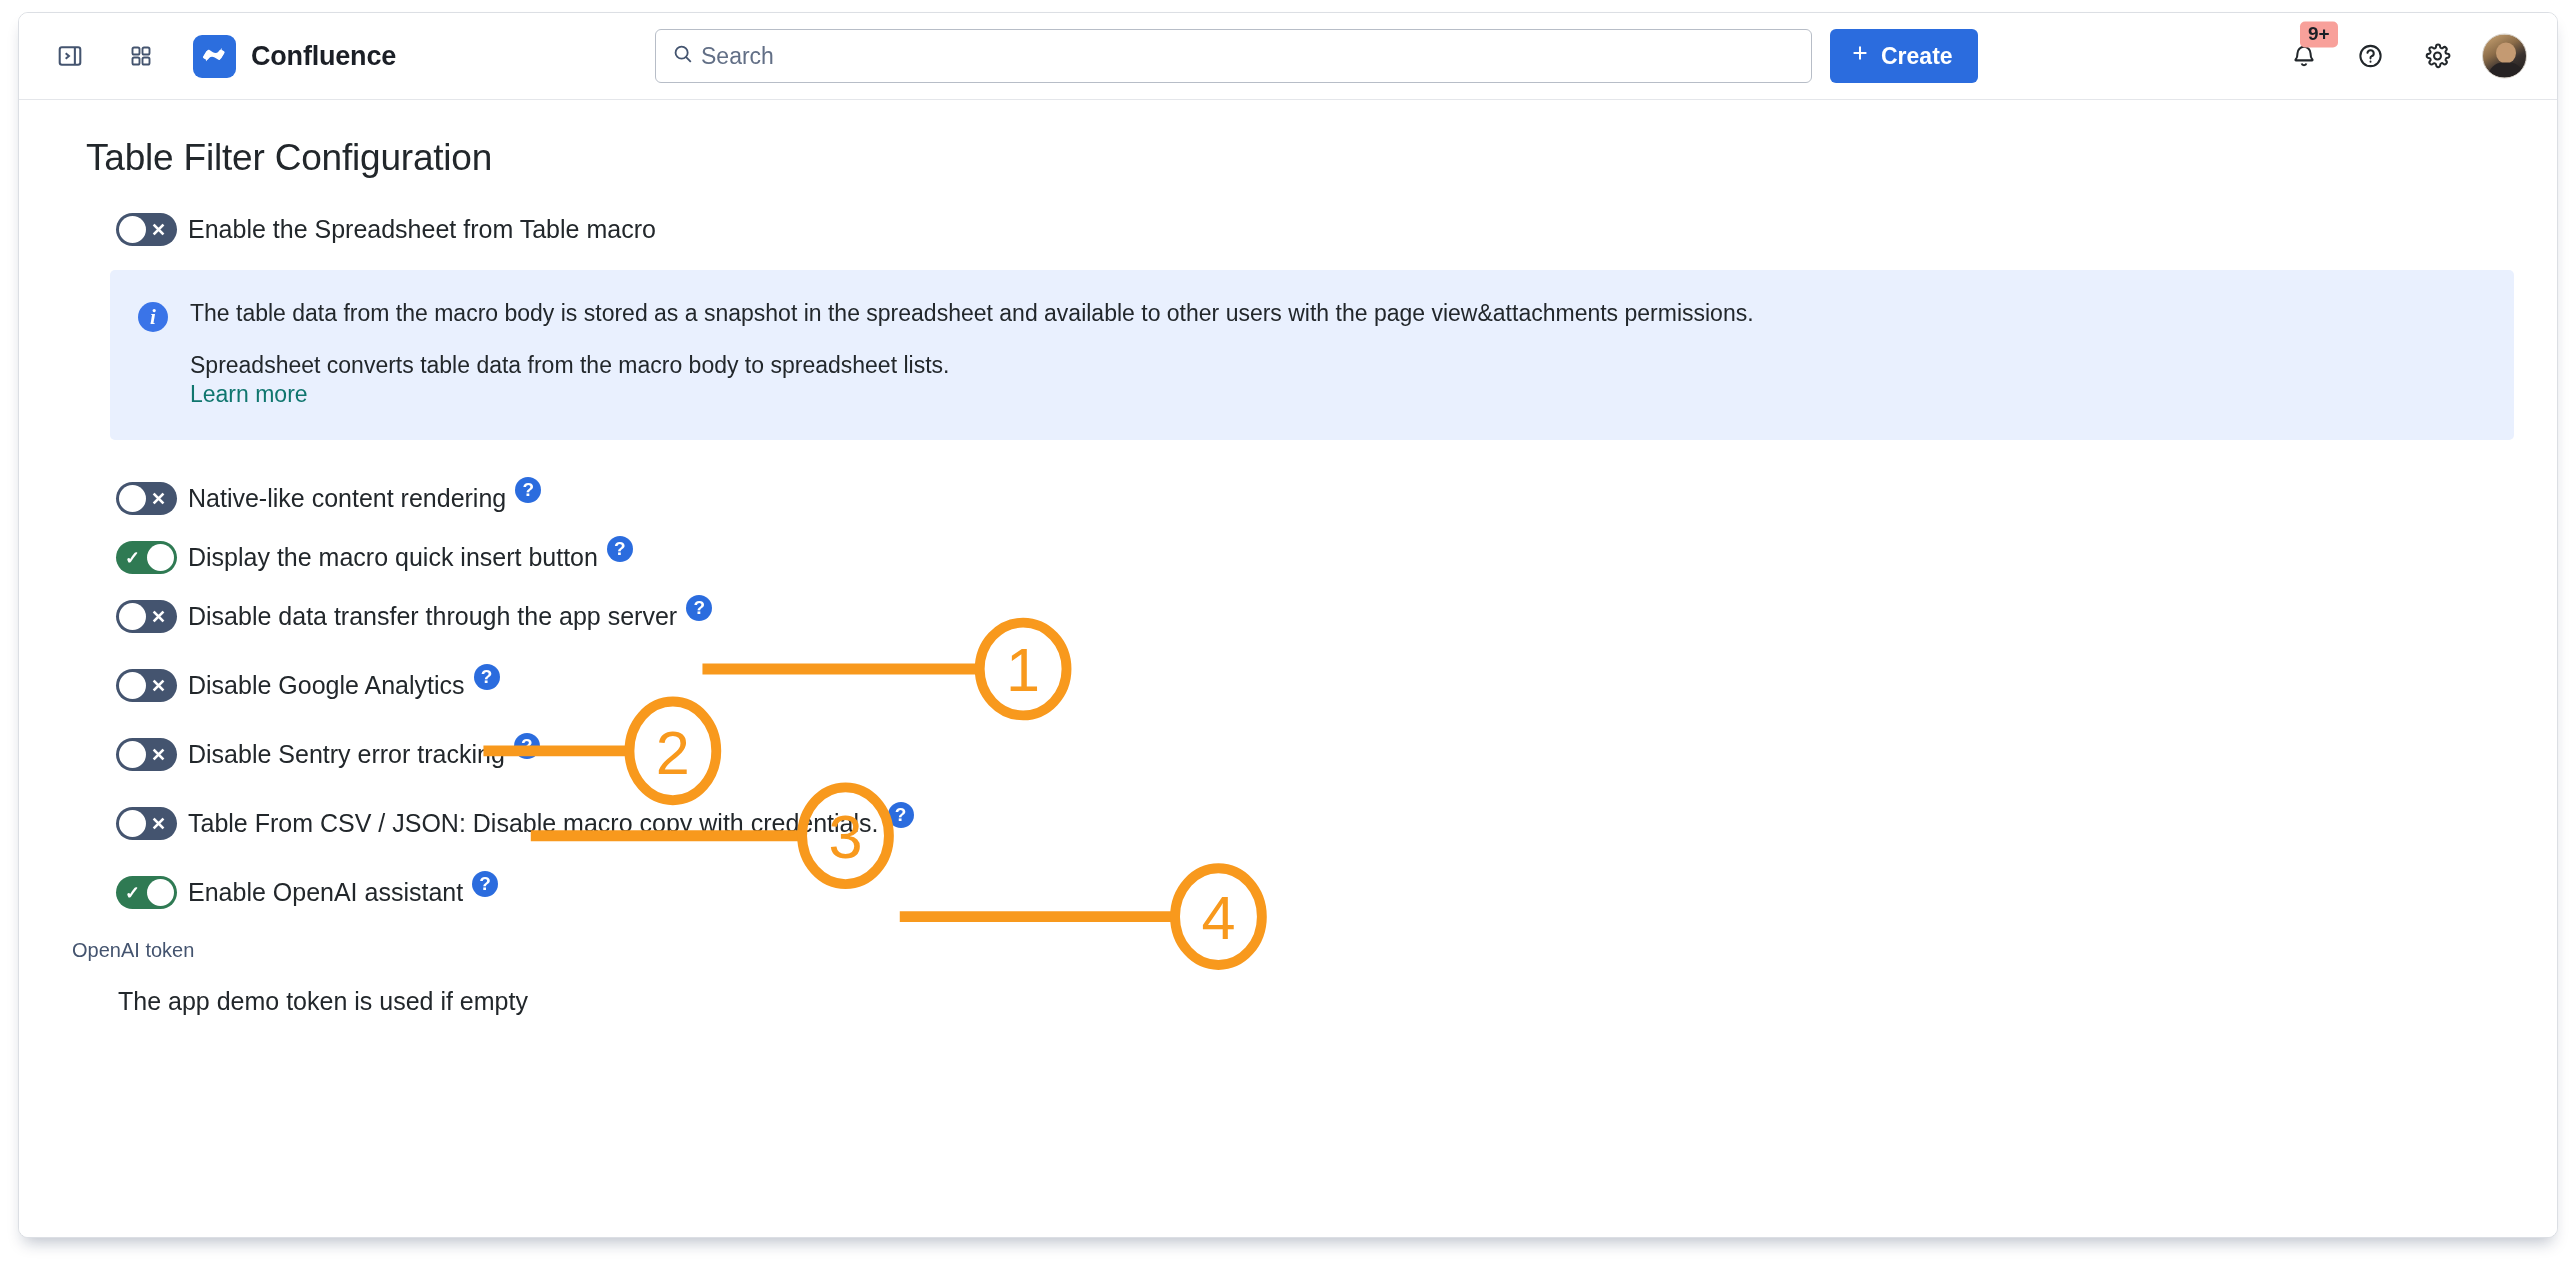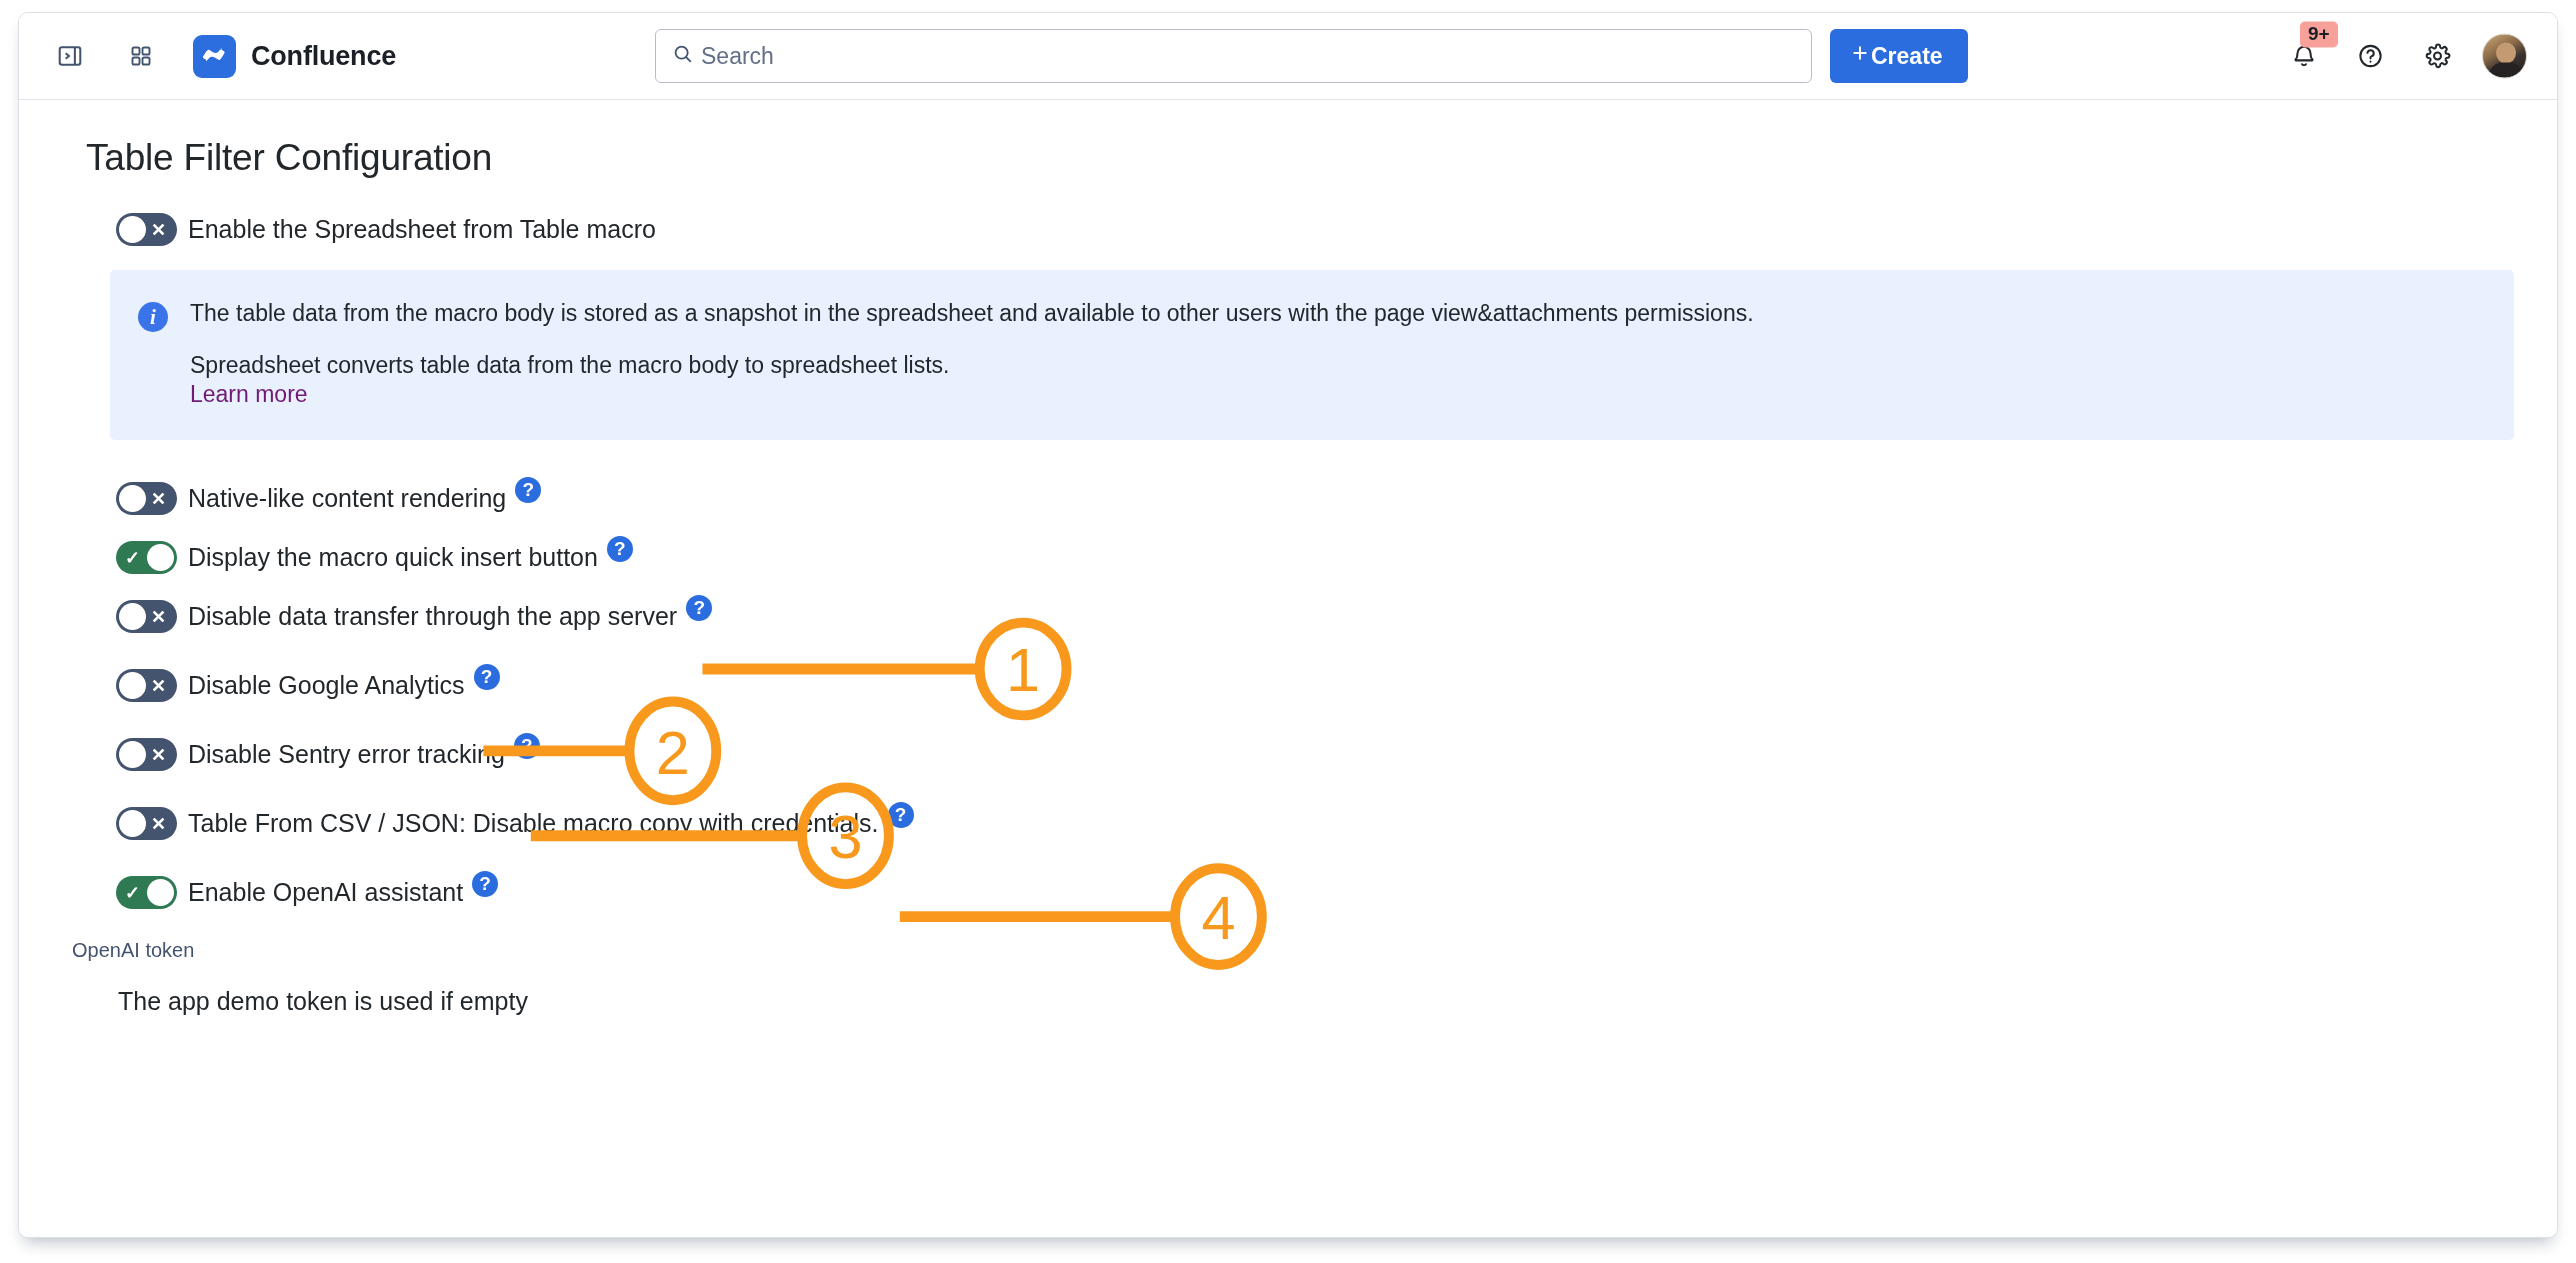--- a/index.html
+++ b/index.html
@@ -104,20 +104,21 @@
     background: #2b6cde;
     color: #ffffff;
     border: none;
     border-radius: 6px;
     font-family: "Liberation Sans", sans-serif;
     font-size: 23px;
     font-weight: 600;
     padding: 0 25px 0 19px;
     display: flex;
     align-items: center;
+    gap: 10px;
     cursor: pointer;
     white-space: nowrap;
   }
 
   .nav-right {
     position: absolute;
     right: 30px;
     top: 50%;
     transform: translateY(-50%);
     display: flex;
@@ -272,21 +273,21 @@
   }
   .info-body p {
     font-size: 23px;
     color: #22272b;
     line-height: 1.35;
     margin-bottom: 21px;
   }
   .info-body p:last-of-type { margin-bottom: 0; }
   .learn-more {
     font-size: 23px;
-    color: #701a75;
+    color: #0f766e;
     text-decoration: none;
     cursor: pointer;
   }
 
   .spacer-lg { height: 36px; }
   .spacer-md { height: 24px; }
   .spacer-sm { height: 14px; }
 
   
   .field-label {

